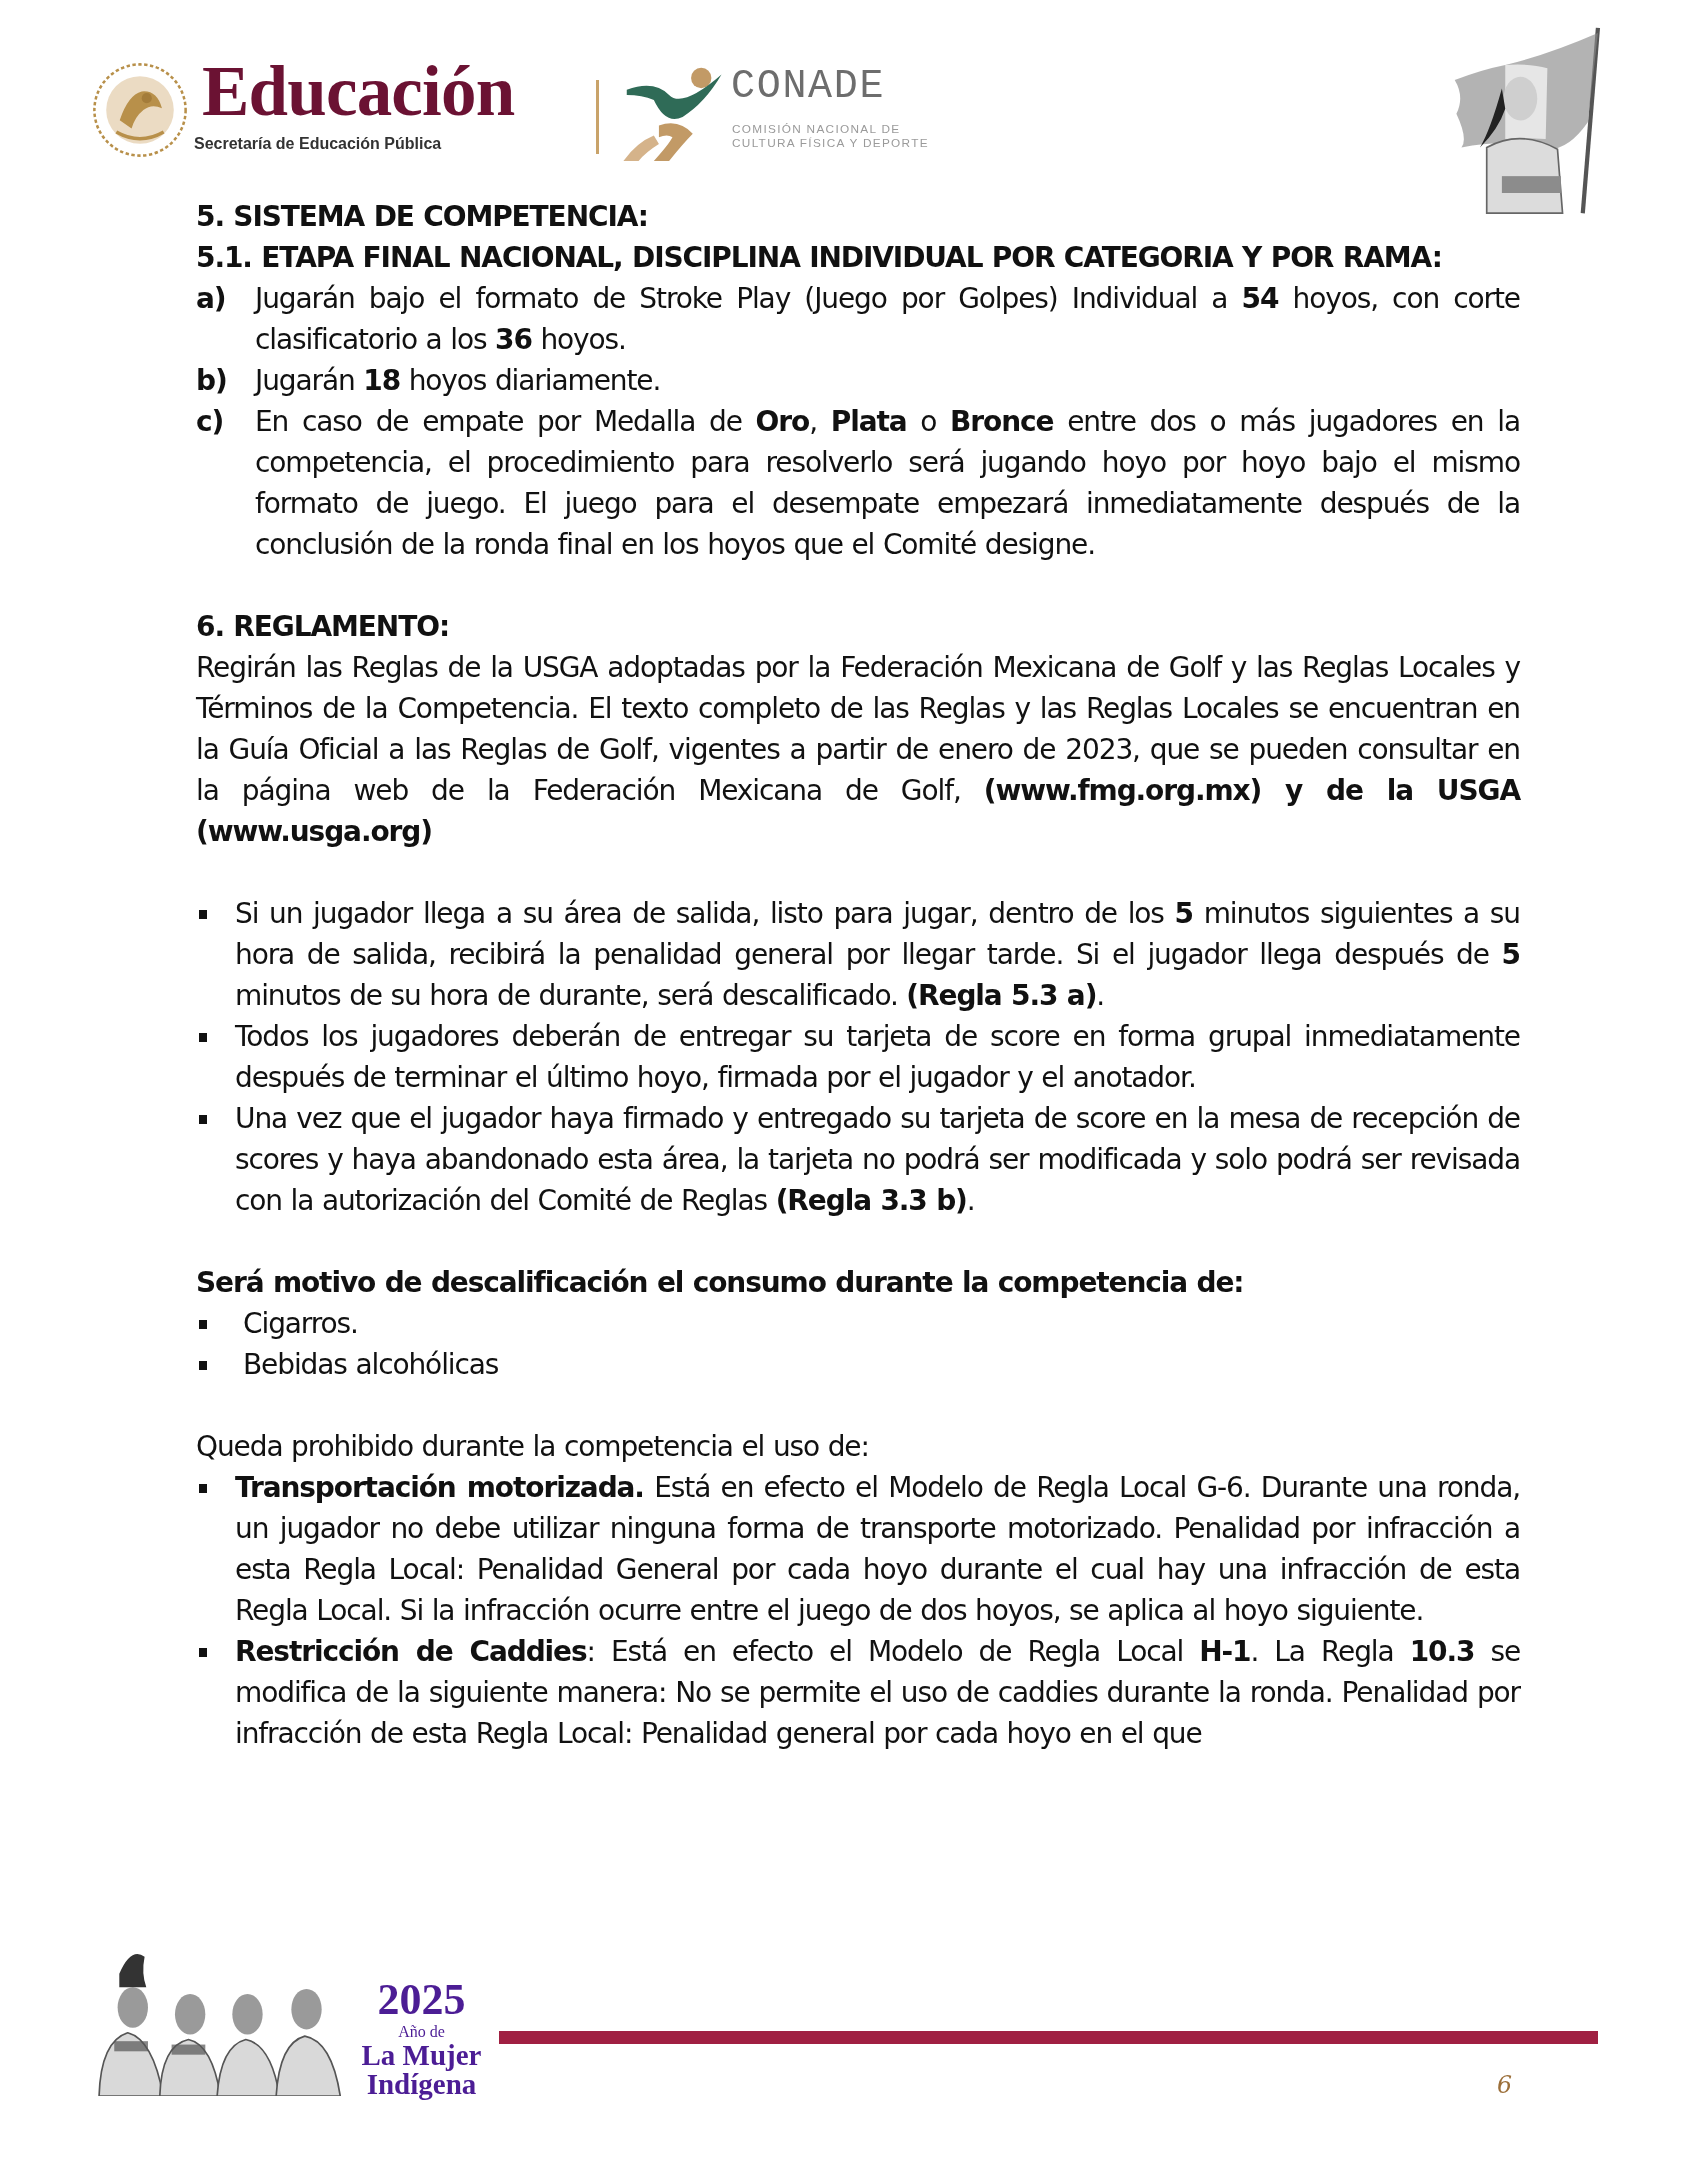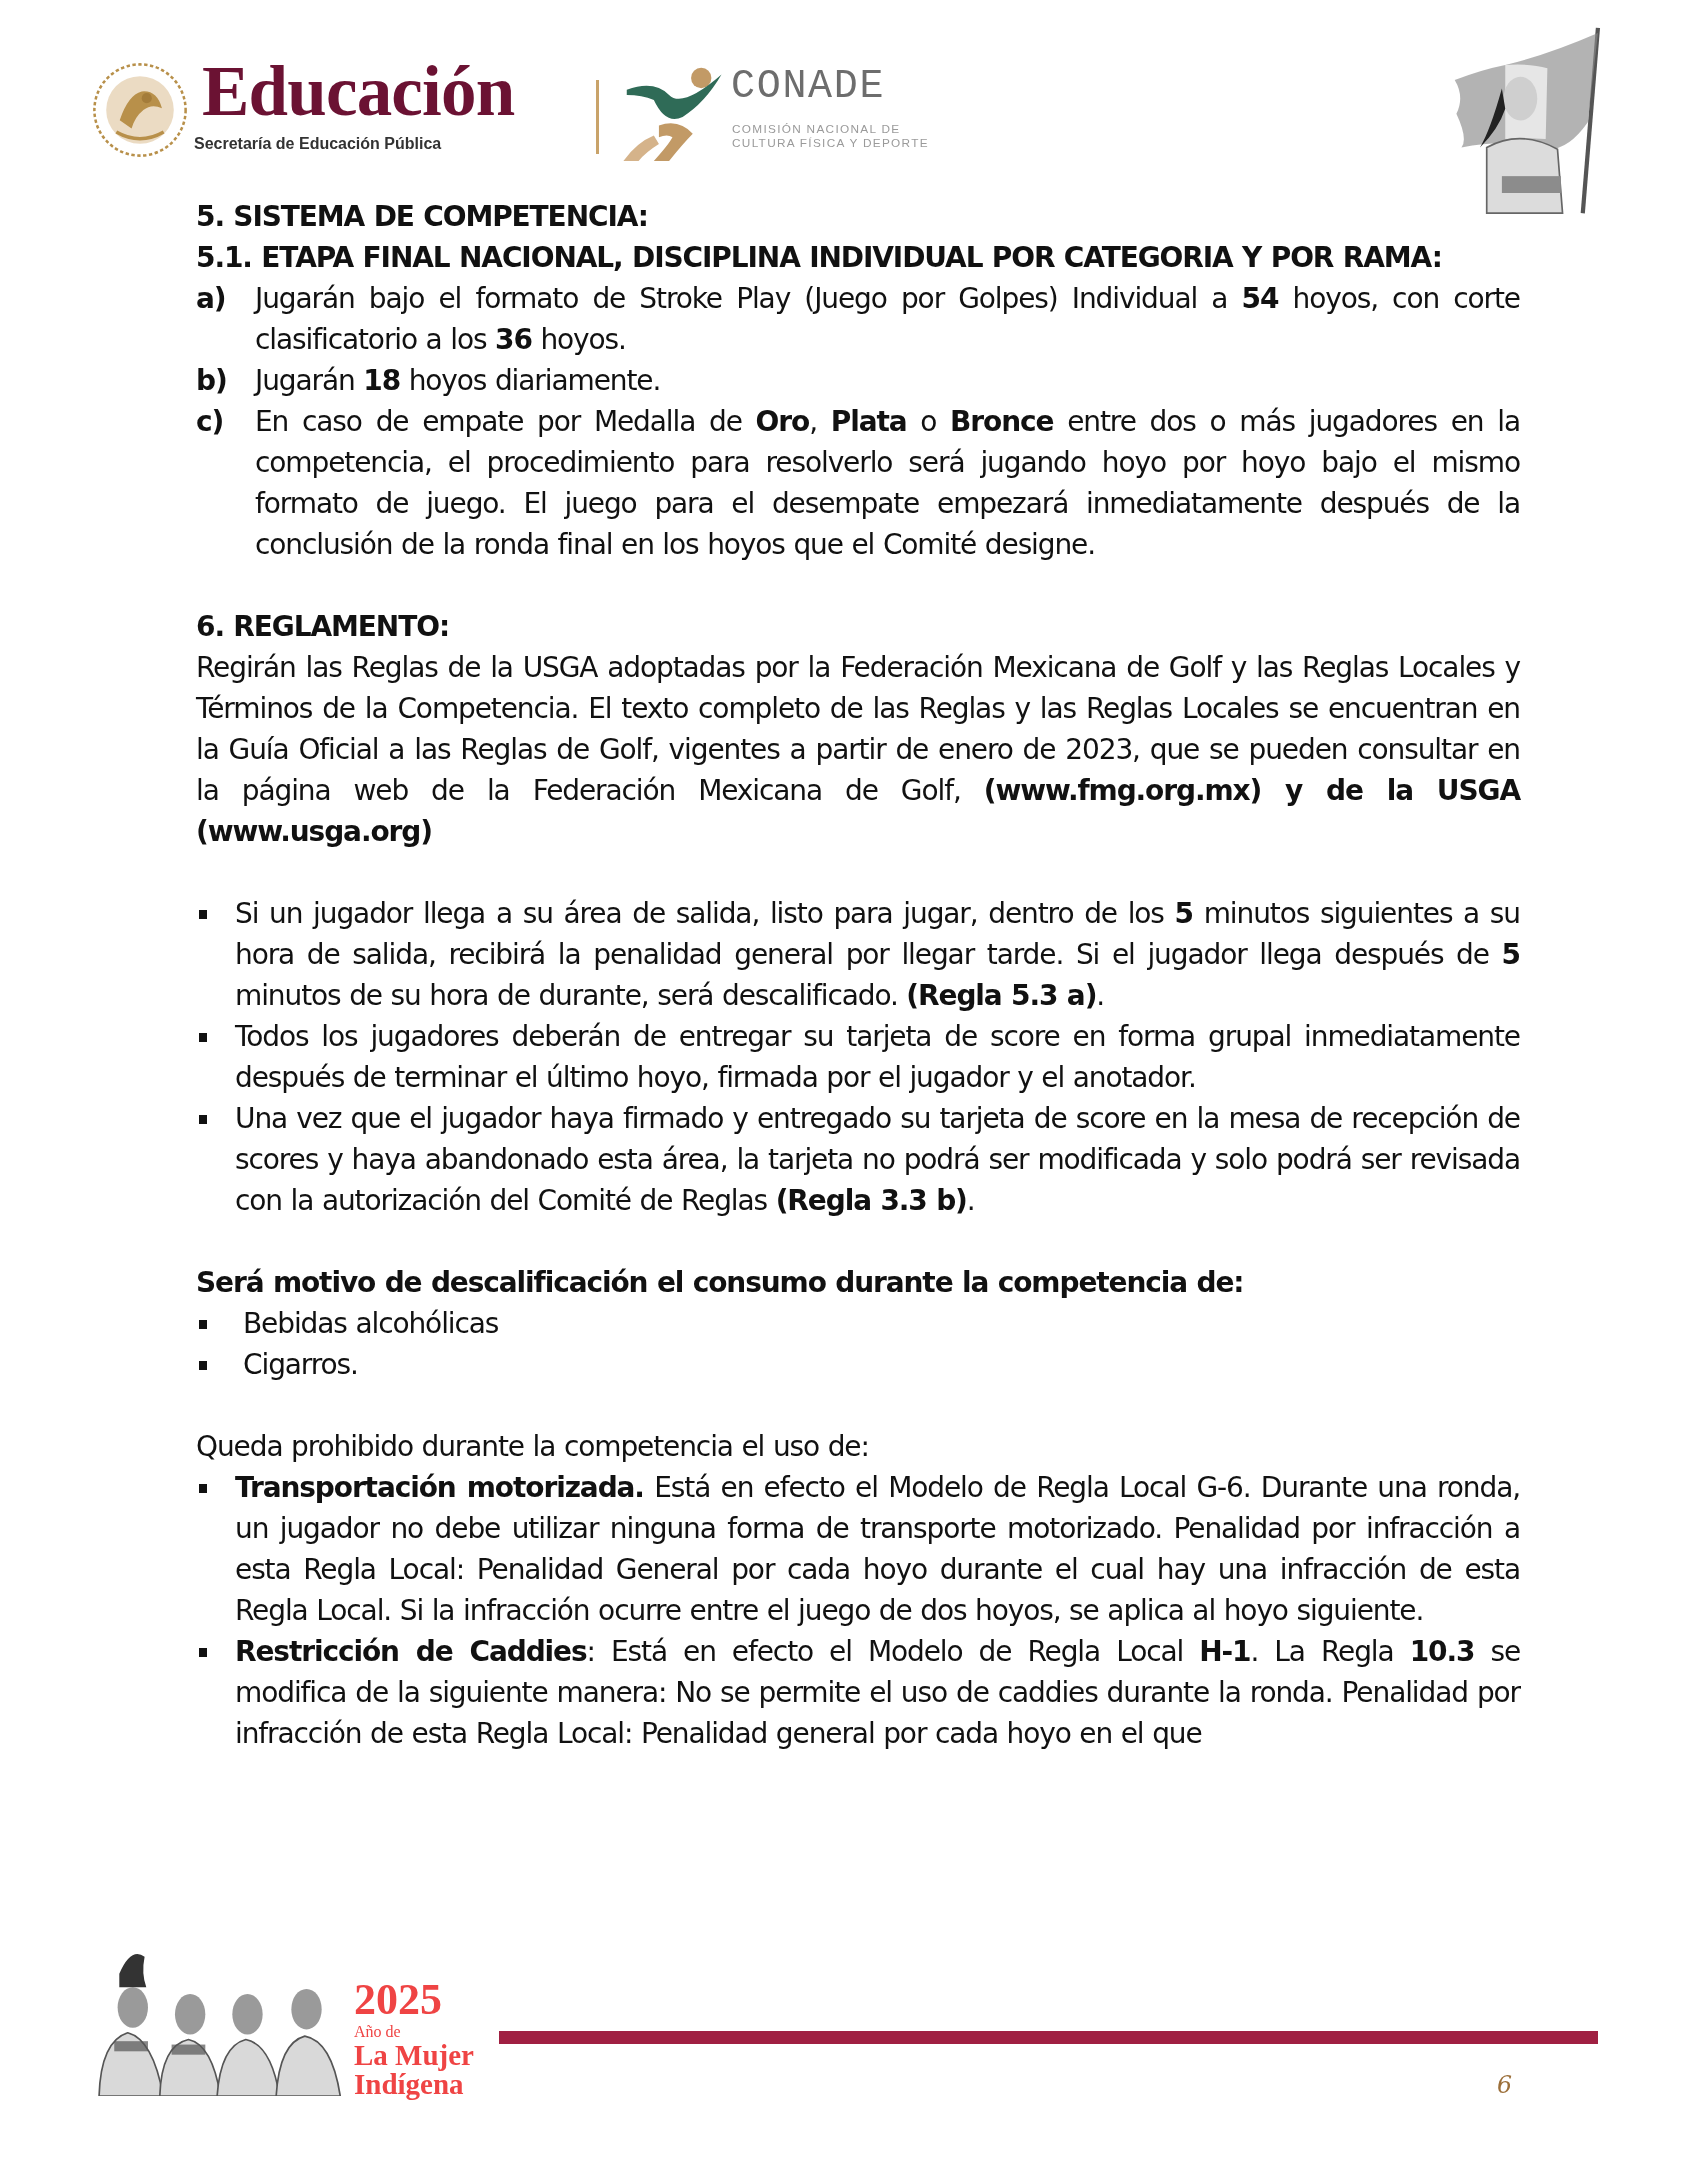--- a/index.html
+++ b/index.html
@@ -32,21 +32,21 @@
   .bullet-item { position: relative; padding-left: 39px; text-align: justify; }
   .bullet-item .sq { position: absolute; left: 2.5px; top: 17px; width: 8.4px; height: 9.3px; background: #111; }
   .bullet-simple { position: relative; padding-left: 47px; }
   .bullet-simple .sq { position: absolute; left: 2.5px; top: 17px; width: 8.4px; height: 9.3px; background: #111; }
   .b { font-weight: bold; }
   .indent-note { padding-left: 39px; text-align: justify; }
 
   
   .footer-illus { position: absolute; left: 94px; top: 1940px; width: 253px; height: 156px; }
   .year-block { position: absolute; left: 354px; top: 1978px; width: 135px; font-family: "Liberation Serif", "DejaVu Serif", serif;
-                color: #ef4444; text-align: left; line-height: 1; }
+                color: #4c1d95; text-align: center; line-height: 1; }
   .year-block .yr { font-size: 44px; font-weight: bold; display: block; }
   .year-block .ano { font-size: 16px; display: block; margin-top: 1.7px; }
   .year-block .mujer { font-size: 29px; font-weight: bold; display: block; margin-top: 1.7px; }
   .year-block .ind { font-size: 29px; font-weight: bold; display: block; }
   .footer-bar { position: absolute; left: 499px; top: 2031px; width: 1099px; height: 12.7px; background: #a02042; }
   .page-num { position: absolute; left: 1497px; top: 2071px; font-family: "DejaVu Serif", serif; font-style: italic;
               font-size: 23.6px; color: #9c6f3a; }
 </style>
 </head>
 <body>
@@ -125,25 +125,25 @@
     <div class="bullet-item">
       <span class="sq"></span>
       <span>Una vez que el jugador haya firmado y entregado su tarjeta de score en la mesa de recepción de scores y haya abandonado esta área, la tarjeta no podrá ser modificada y solo podrá ser revisada con la autorización del Comité de Reglas </span><span class="b">(Regla 3.3 b)</span><span>.</span>
     </div>
 
     <div class="gap"></div>
 
     <div class="b">Será motivo de descalificación el consumo durante la competencia de:</div>
     <div class="bullet-simple">
       <span class="sq"></span>
-      <span>Bebidas alcohólicas</span>
+      <span>Cigarros.</span>
     </div>
     <div class="bullet-simple">
       <span class="sq"></span>
-      <span>Cigarros.</span>
+      <span>Bebidas alcohólicas</span>
     </div>
 
     <div class="gap"></div>
 
     <div>Queda prohibido durante la competencia el uso de:</div>
     <div class="bullet-item">
       <span class="sq"></span>
       <span class="b">Transportación motorizada.</span><span> Está en efecto el Modelo de Regla Local G-6. Durante una ronda, un jugador no debe utilizar ninguna forma de transporte motorizado. Penalidad por infracción a esta Regla Local: Penalidad General por cada hoyo durante el cual hay una infracción de esta Regla Local. Si la infracción ocurre entre el juego de dos hoyos, se aplica al hoyo siguiente.</span>
     </div>
     <div class="bullet-item">

